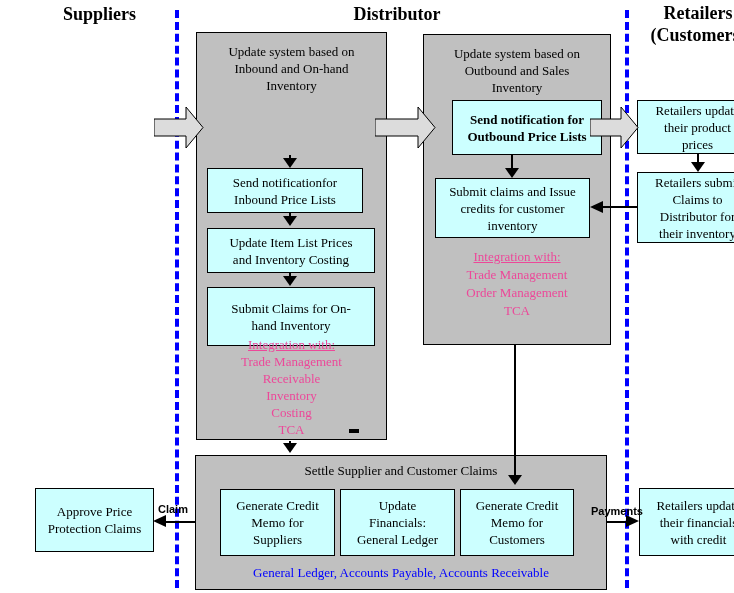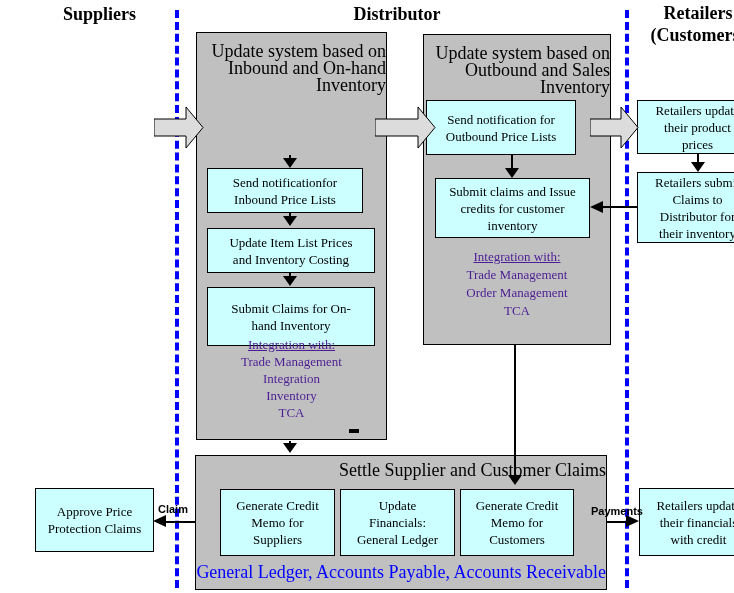--- a/index.html
+++ b/index.html
@@ -4,27 +4,27 @@
 <style>
   * { margin:0; padding:0; box-sizing:border-box; }
   body { background:#fff; }
   .canvas { position:relative; width:734px; height:593px; background:#ffffff;
             font-family:"Liberation Serif", serif; color:#000; overflow:hidden;margin-left:32px; }
   .hdr { position:absolute; font-weight:bold; font-size:18px; line-height:22px;
          text-align:center; color:#000; }
   .vsep { position:absolute; top:10px; height:578px; width:0;
           border-left:4px dashed #0000ff; }
   .panel { position:absolute; background:#c0c0c0; border:1px solid #000; }
-  .ptitle { position:absolute; left:0; width:100%; text-align:right;
-            font-size:18px; line-height:17px; white-space:pre-line; }
+  .ptitle { position:absolute; left:0; width:100%; text-align:center;
+            font-size:13px; line-height:17px; white-space:pre-line; }
   .cyan { position:absolute; background:#ccffff; border:1px solid #000;
           display:flex; align-items:center; justify-content:center;
           text-align:center; font-size:13px; line-height:17px;
           white-space:pre-line; }
-  .integ { position:absolute; text-align:center; color:#4c1d95; font-size:13px; }
+  .integ { position:absolute; text-align:center; color:#ec4899; font-size:13px; }
   .integ-title { text-decoration:underline; }
   .stem { position:absolute; background:#000; }
   .hline { position:absolute; height:2px; background:#000; }
   .tri-down { position:absolute; width:0; height:0;
               border-left:7px solid transparent; border-right:7px solid transparent;
               border-top:10px solid #000; }
   .tri-left { position:absolute; width:0; height:0;
               border-top:6px solid transparent; border-bottom:6px solid transparent;
               border-right:13px solid #000; }
   .tri-right { position:absolute; width:0; height:0;
@@ -74,27 +74,28 @@
   <div class="cyan" style="left:175px; top:168px; width:156px; height:45px;">Send notificationfor
 Inbound Price Lists</div>
   <div class="cyan" style="left:175px; top:228px; width:168px; height:45px;">Update Item List Prices
 and Inventory Costing</div>
   <div class="cyan" style="left:175px; top:287px; width:168px; height:59px;">Submit Claims for On-
 hand Inventory</div>
 
   <div class="integ" style="left:164px; top:336px; width:191px; line-height:17px;">
     <div class="integ-title">Integration with: </div>
     <div>Trade Management</div>
-    <div>Integration</div>
+    <div>Receivable</div>
     <div>Inventory</div>
+    <div>Costing</div>
     <div>TCA</div>
   </div>
   <div class="dashmark" style="left:317px; top:429px; width:10px; height:4px;"></div>
 
-  <div class="cyan" style="left:394px; top:100px; width:150px; height:55px;">Send notification for
+  <div class="cyan" style="left:420px; top:100px; width:150px; height:55px;font-weight:bold;">Send notification for
 Outbound Price Lists</div>
   <div class="cyan" style="left:403px; top:178px; width:155px; height:60px;">Submit claims and Issue
 credits for customer
 inventory</div>
 
   <div class="integ" style="left:391px; top:248px; width:188px; line-height:18px;">
     <div class="integ-title">Integration with: </div>
     <div>Trade Management</div>
     <div>Order Management</div>
     <div>TCA</div>

